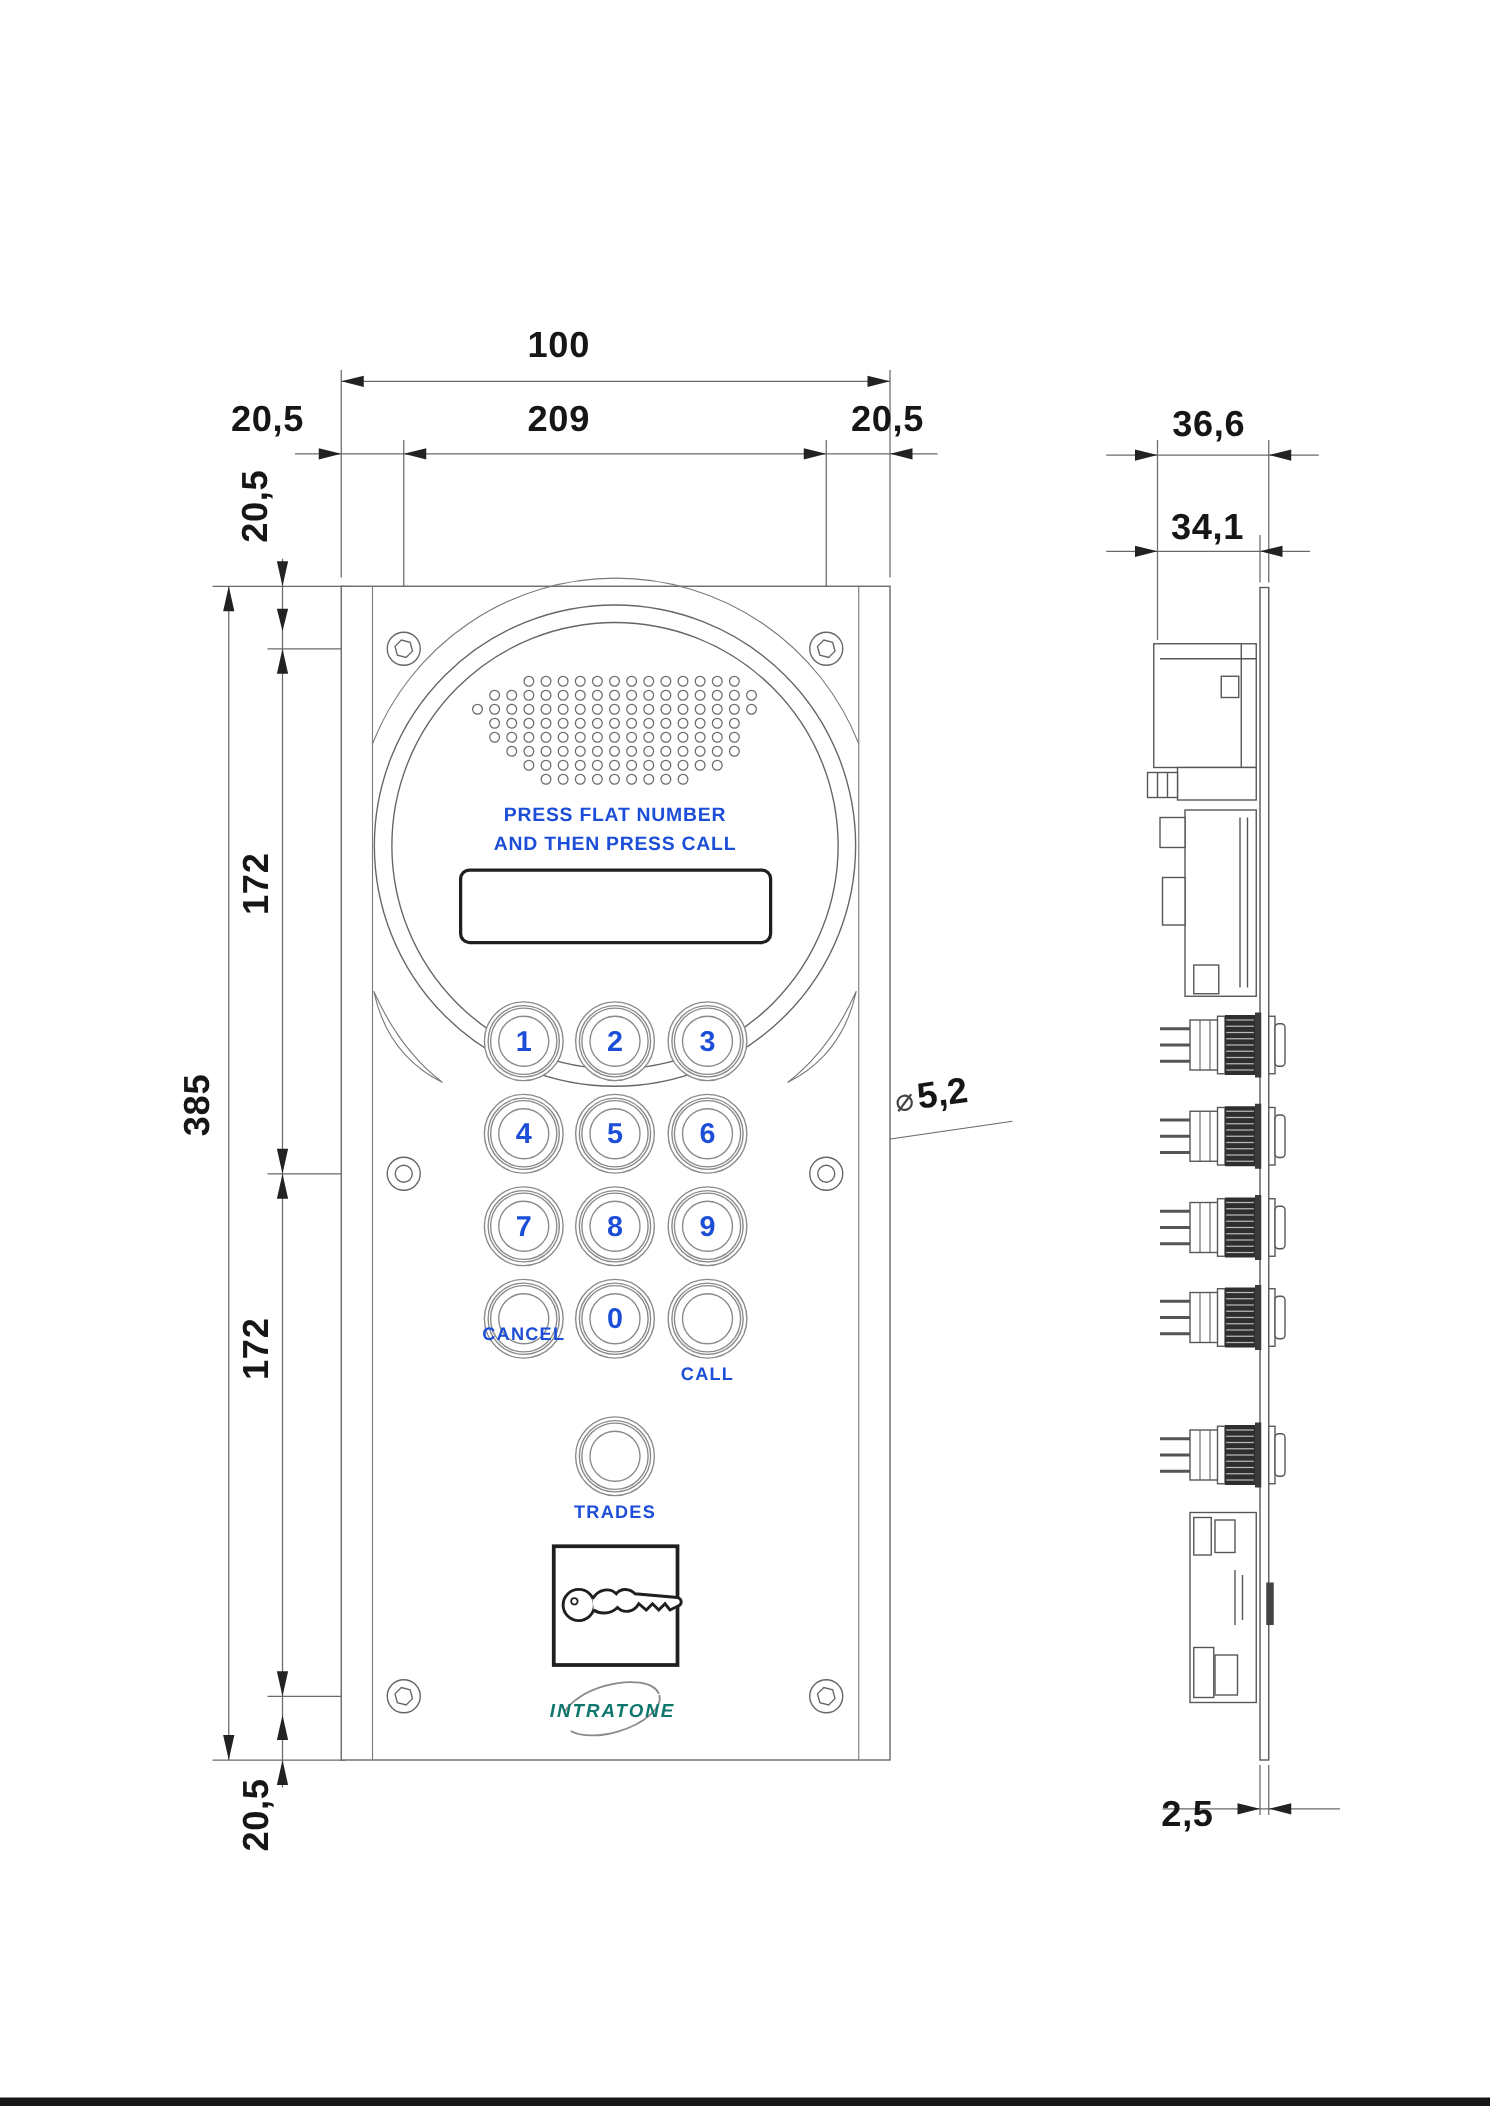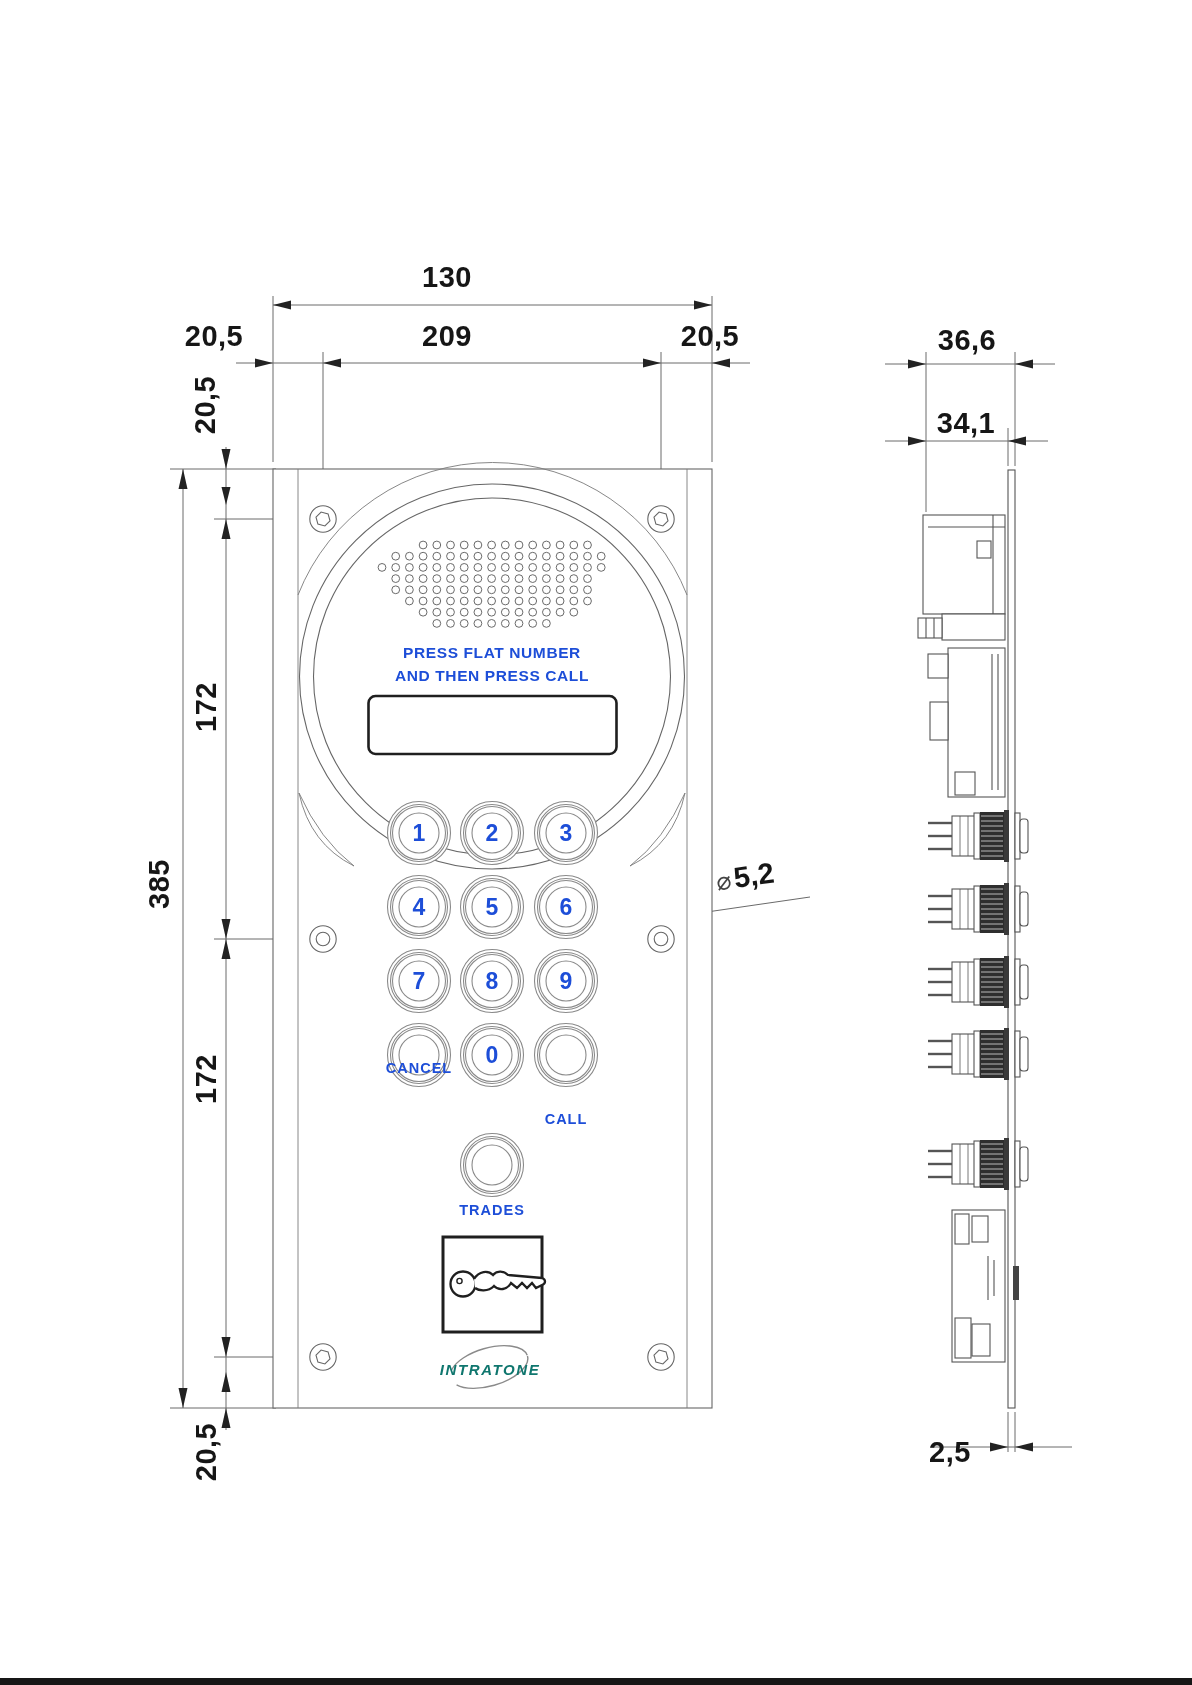--- a/index.html
+++ b/index.html
@@ -482,25 +482,25 @@
 <div class="eng digit" style="left:566px;top:833px;">3</div>
 <div class="eng digit" style="left:419px;top:907px;">4</div>
 <div class="eng digit" style="left:492px;top:907px;">5</div>
 <div class="eng digit" style="left:566px;top:907px;">6</div>
 <div class="eng digit" style="left:419px;top:981px;">7</div>
 <div class="eng digit" style="left:492px;top:981px;">8</div>
 <div class="eng digit" style="left:566px;top:981px;">9</div>
 <div class="eng digit" style="left:492px;top:1055px;">0</div>
 
 <div class="eng btnlbl" style="left:419px;top:1068px;">CANCEL</div>
-<div class="eng btnlbl" style="left:566px;top:1100px;margin-top:19px;">CALL</div>
+<div class="eng btnlbl" style="left:566px;top:1100px;">CALL</div>
 <div class="eng btnlbl" style="left:492px;top:1210px;">TRADES</div>
 <div class="eng logo" style="left:490px;top:1369px;">INTRATONE</div>
 
-<div class="lbl" style="left:447px;top:277px;">130</div>
+<div class="lbl" style="left:447px;top:277px;">100</div>
 <div class="lbl" style="left:447px;top:336px;">209</div>
 <div class="lbl" style="left:214px;top:336px;">20,5</div>
 <div class="lbl" style="left:710px;top:336px;">20,5</div>
 <div class="lbl rot" style="left:205px;top:405px;">20,5</div>
 <div class="lbl rot" style="left:206px;top:707px;">172</div>
 <div class="lbl rot" style="left:159px;top:884px;">385</div>
 <div class="lbl rot" style="left:206px;top:1079px;">172</div>
 <div class="lbl rot" style="left:206px;top:1452px;">20,5</div>
 <div class="lbl" style="left:967px;top:340px;">36,6</div>
 <div class="lbl" style="left:966px;top:423px;">34,1</div>

